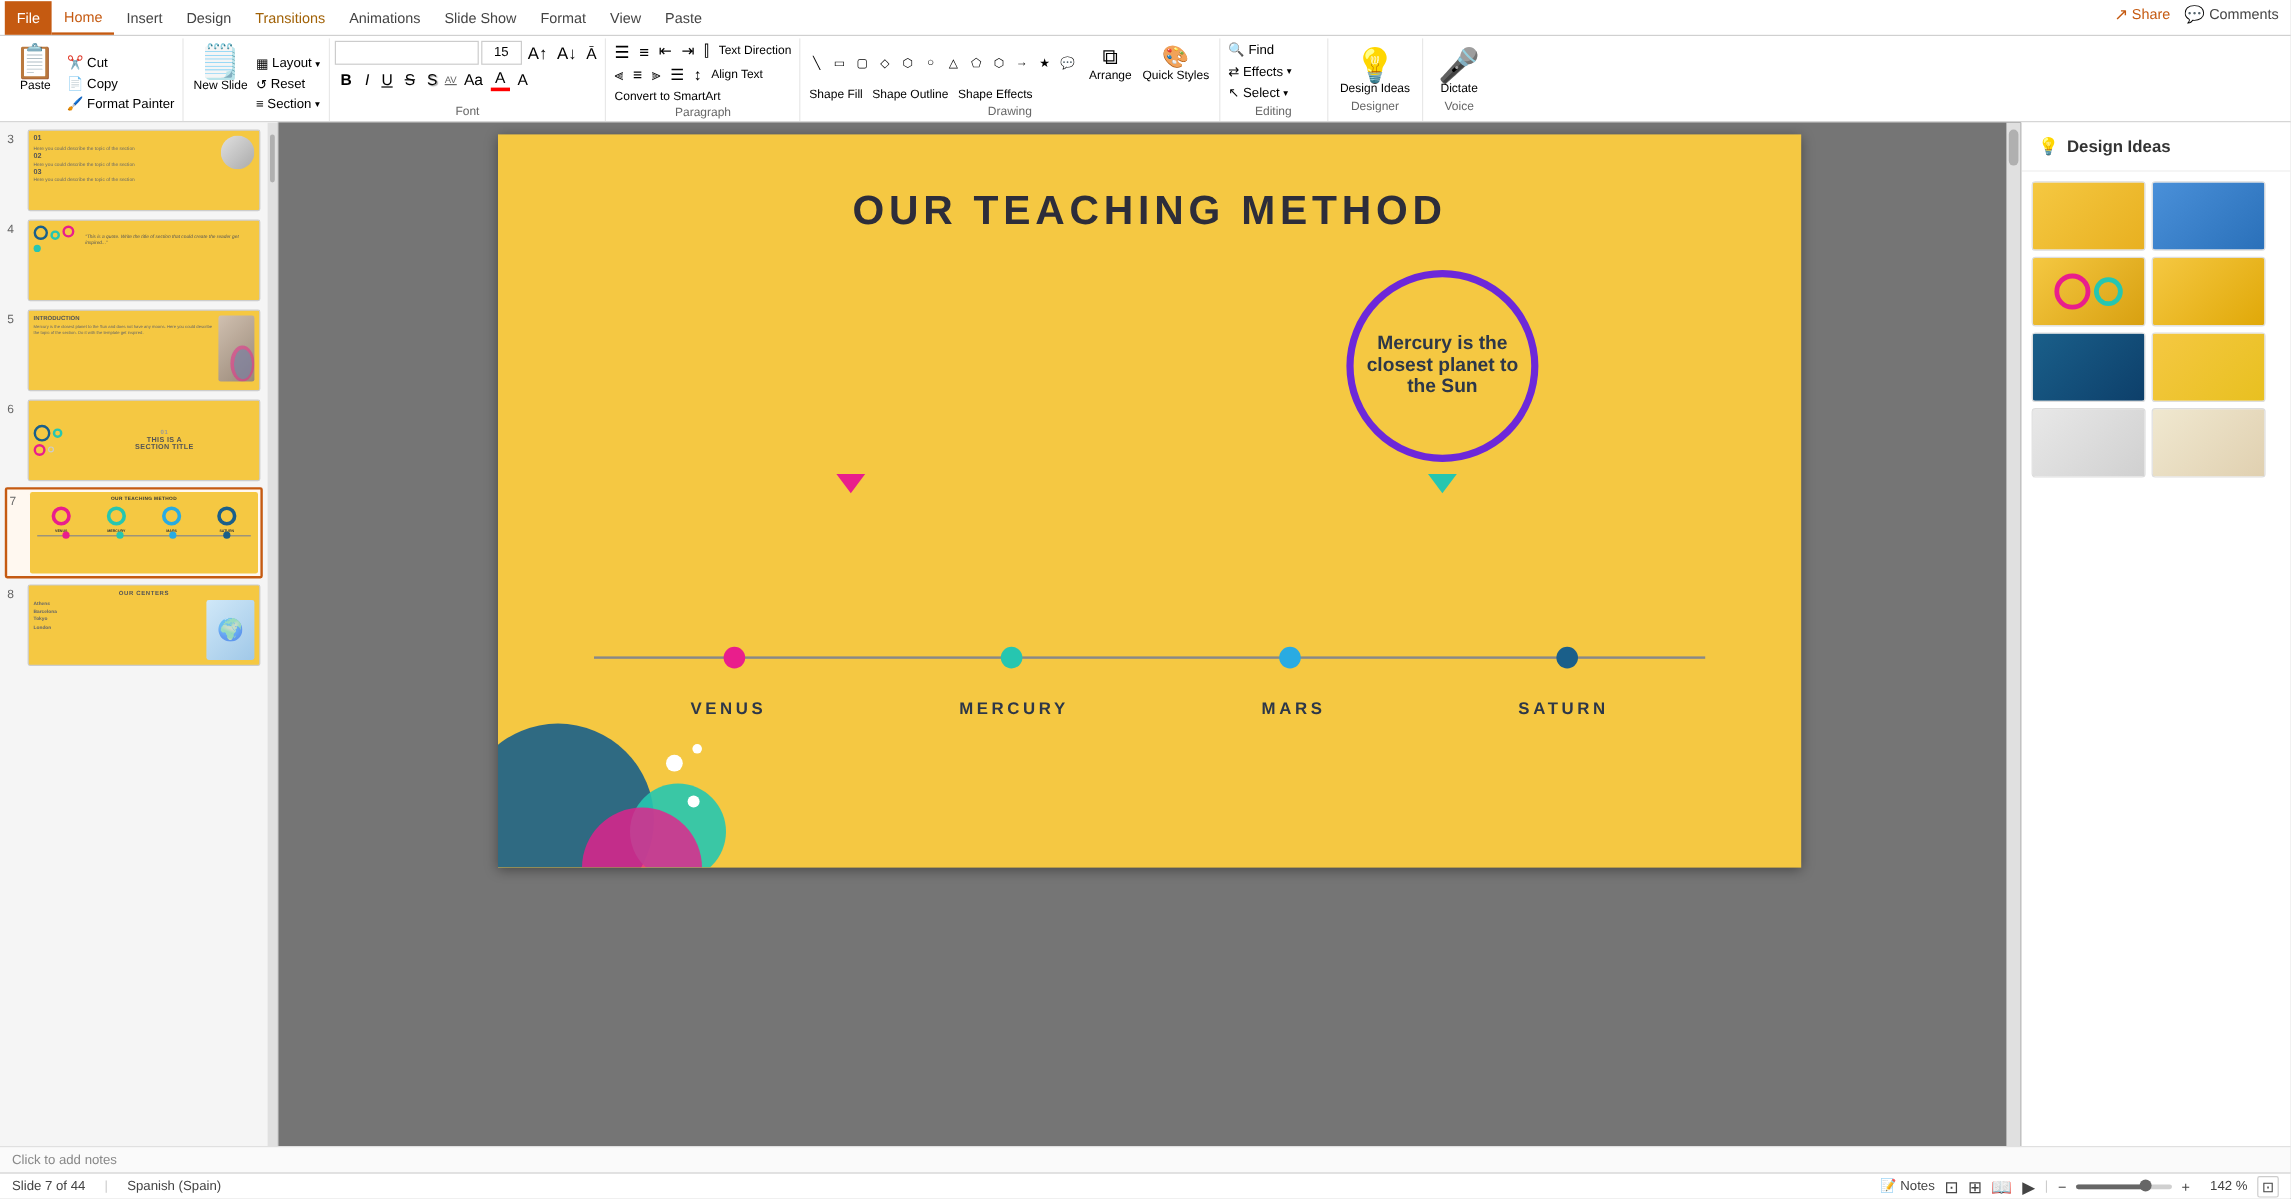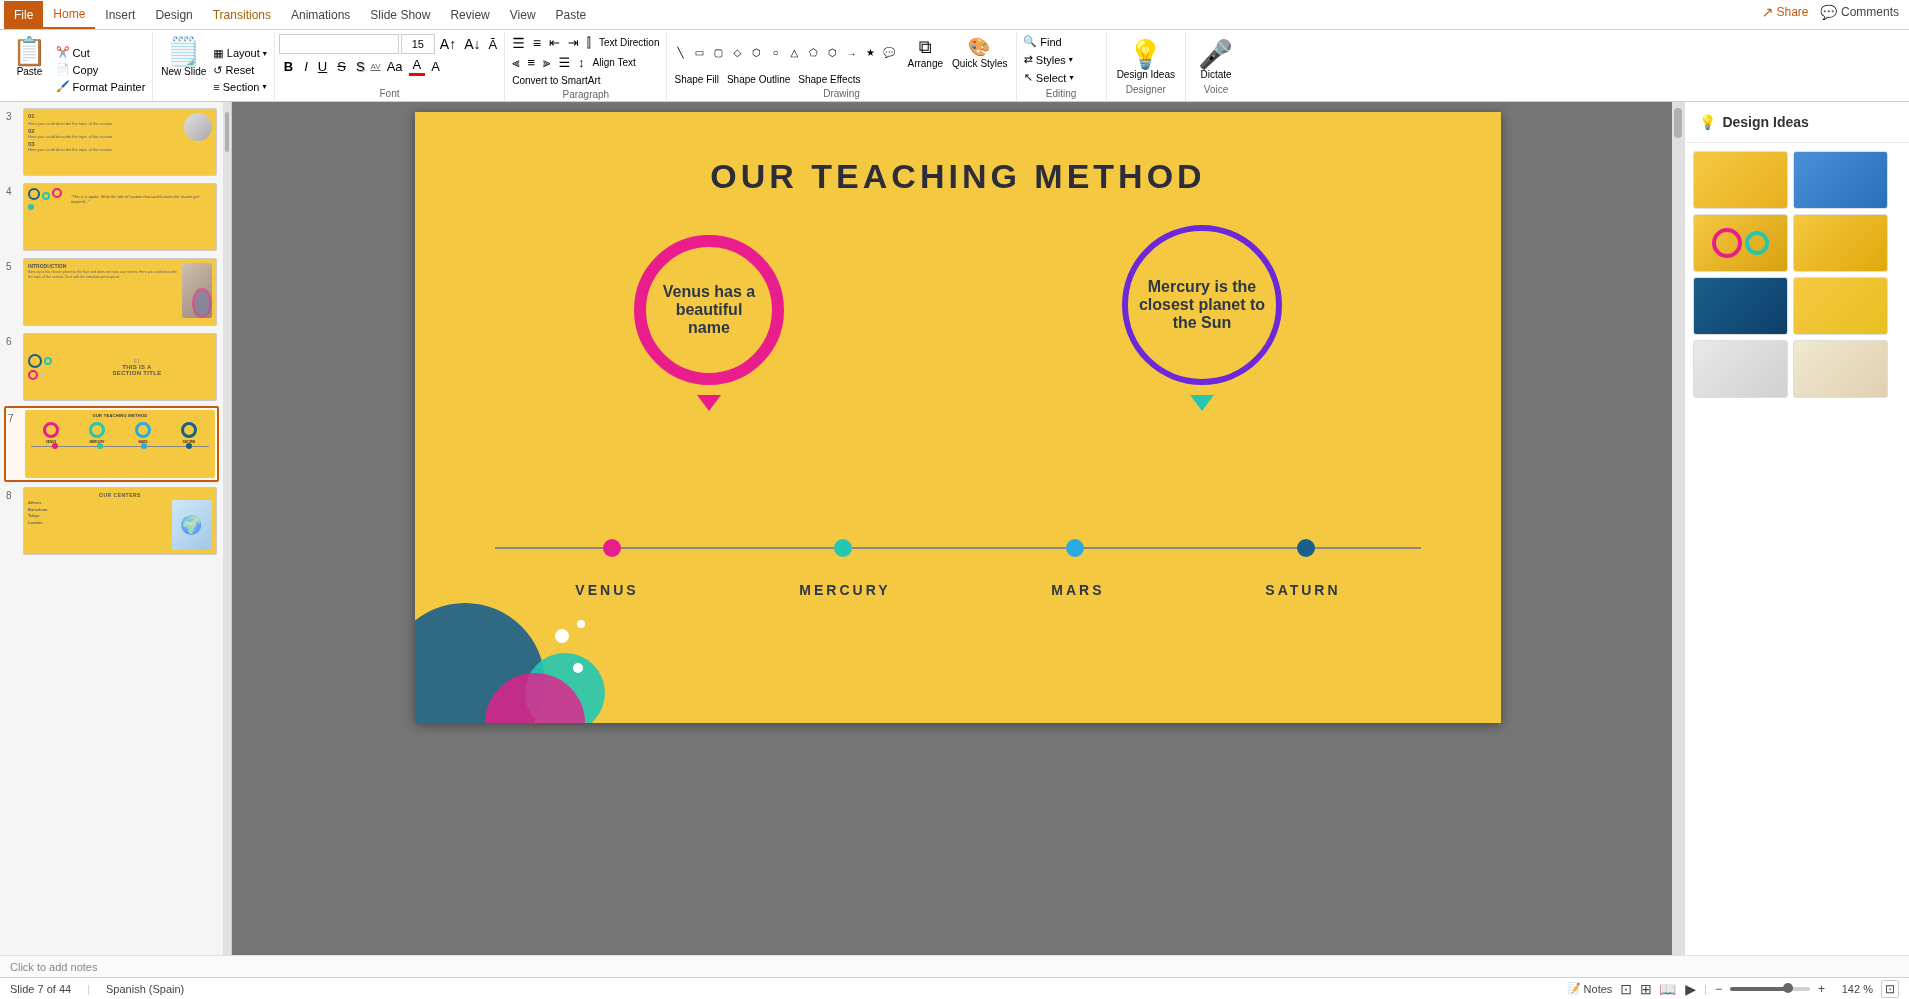--- a/index.html
+++ b/index.html
@@ -9,21 +9,21 @@
 <body>
 
 <div style="background:#fff; border-bottom:1px solid #d0d0d0; height:30px; display:flex; align-items:flex-end; padding-left:4px; position:relative;">
   <div style="padding:4px 10px; font-size:12px; cursor:pointer; color:#fff; background:#c55a11; height:28px; display:flex; align-items:center;">File</div>
   <div style="padding:4px 10px; font-size:12px; cursor:pointer; color:#c55a11; border-bottom:2px solid #c55a11; height:28px; display:flex; align-items:center;">Home</div>
   <div style="padding:4px 10px; font-size:12px; cursor:pointer; color:#444; height:28px; display:flex; align-items:center;">Insert</div>
   <div style="padding:4px 10px; font-size:12px; cursor:pointer; color:#444; height:28px; display:flex; align-items:center;">Design</div>
   <div style="padding:4px 10px; font-size:12px; cursor:pointer; color:#a16207; height:28px; display:flex; align-items:center;">Transitions</div>
   <div style="padding:4px 10px; font-size:12px; cursor:pointer; color:#444; height:28px; display:flex; align-items:center;">Animations</div>
   <div style="padding:4px 10px; font-size:12px; cursor:pointer; color:#444; height:28px; display:flex; align-items:center;">Slide Show</div>
-  <div style="padding:4px 10px; font-size:12px; cursor:pointer; color:#444; height:28px; display:flex; align-items:center;">Review</div>
+  <div style="padding:4px 10px; font-size:12px; cursor:pointer; color:#444; height:28px; display:flex; align-items:center;">Format</div>
   <div style="padding:4px 10px; font-size:12px; cursor:pointer; color:#444; height:28px; display:flex; align-items:center;">View</div>
   <div style="padding:4px 10px; font-size:12px; cursor:pointer; color:#444; height:28px; display:flex; align-items:center;">Paste</div>
   <div style="position:absolute; right:10px; top:4px; display:flex; gap:12px; align-items:center;">
     <span style="color:#c55a11; font-size:12px; cursor:pointer; display:flex; align-items:center; gap:3px;">
       <span style="font-size:14px;">↗</span>
       <span>Share</span>
     </span>
     <span style="color:#444; font-size:12px; cursor:pointer; display:flex; align-items:center; gap:3px;">
       <span style="font-size:14px;">💬</span>
       <span>Comments</span>
@@ -160,21 +160,21 @@
     <div style="font-size:10px; color:#666; text-align:center; margin-top:auto;">Drawing</div>
   </div>
 
   <div style="display:flex; flex-direction:column; padding:2px 4px; border-right:1px solid #e8e8e8; min-width:90px; justify-content:center; gap:3px;">
     <div style="display:flex; align-items:center; gap:3px; cursor:pointer; font-size:11px; padding:1px 3px;">
       <span>🔍</span>
       <span>Find</span>
     </div>
     <div style="display:flex; align-items:center; gap:3px; cursor:pointer; font-size:11px; padding:1px 3px;">
       <span>⇄</span>
-      <span>Styles</span>
+      <span>Effects</span>
       <span style="font-size:8px;">▾</span>
     </div>
     <div style="display:flex; align-items:center; gap:3px; cursor:pointer; font-size:11px; padding:1px 3px;">
       <span>↖</span>
       <span>Select</span>
       <span style="font-size:8px;">▾</span>
     </div>
     <div style="font-size:10px; color:#666; text-align:center; margin-top:auto;">Editing</div>
   </div>
 
@@ -328,23 +328,20 @@
   <div style="flex:1; background:#757575; display:flex; flex-direction:column; align-items:center; justify-content:flex-start; padding:10px; overflow:hidden; position:relative;">
 
     <div style="background:#f5c842; width:1086px; height:611px; position:relative; overflow:hidden; box-shadow:0 2px 10px rgba(0,0,0,0.4);">
 
       <div style="text-align:center; margin-top:45px; font-size:34px; font-weight:900; color:#2d2d3a; letter-spacing:4px; font-family:'Segoe UI',Arial,sans-serif;">OUR TEACHING METHOD</div>
 
       <div style="display:flex; justify-content:space-around; align-items:flex-end; position:absolute; top:100px; left:50px; right:50px;">
 
         <div style="display:flex; flex-direction:column; align-items:center; gap:0px;">
           <div style="position:relative; width:155px; height:175px; display:flex; align-items:center; justify-content:center;">
-            <div style="width:150px; height:150px; border:12px solid #e91e8c; border-radius:50%; display:flex; align-items:center; justify-content:center; text-align:center; position:relative;">
-              <span style="font-size:16px; font-weight:600; color:#2d3748; padding:10px;">Venus has a beautiful name</span>
-            </div>
 
             <div style="position:absolute; bottom:-14px; left:50%; transform:translateX(-50%); width:0; height:0; border-left:12px solid transparent; border-right:12px solid transparent; border-top:16px solid #e91e8c;"></div>
           </div>
         </div>
 
         <div style="display:flex; flex-direction:column; align-items:center; gap:0px;">
           <div style="position:relative; width:165px; height:185px; display:flex; align-items:center; justify-content:center;">
             <div style="width:160px; height:160px; border:6px solid #6d28d9; border-radius:50%; display:flex; align-items:center; justify-content:center; text-align:center; position:relative;">
               <span style="font-size:16px; font-weight:600; color:#2d3748; padding:10px;">Mercury is the closest planet to the Sun</span>
             </div>

